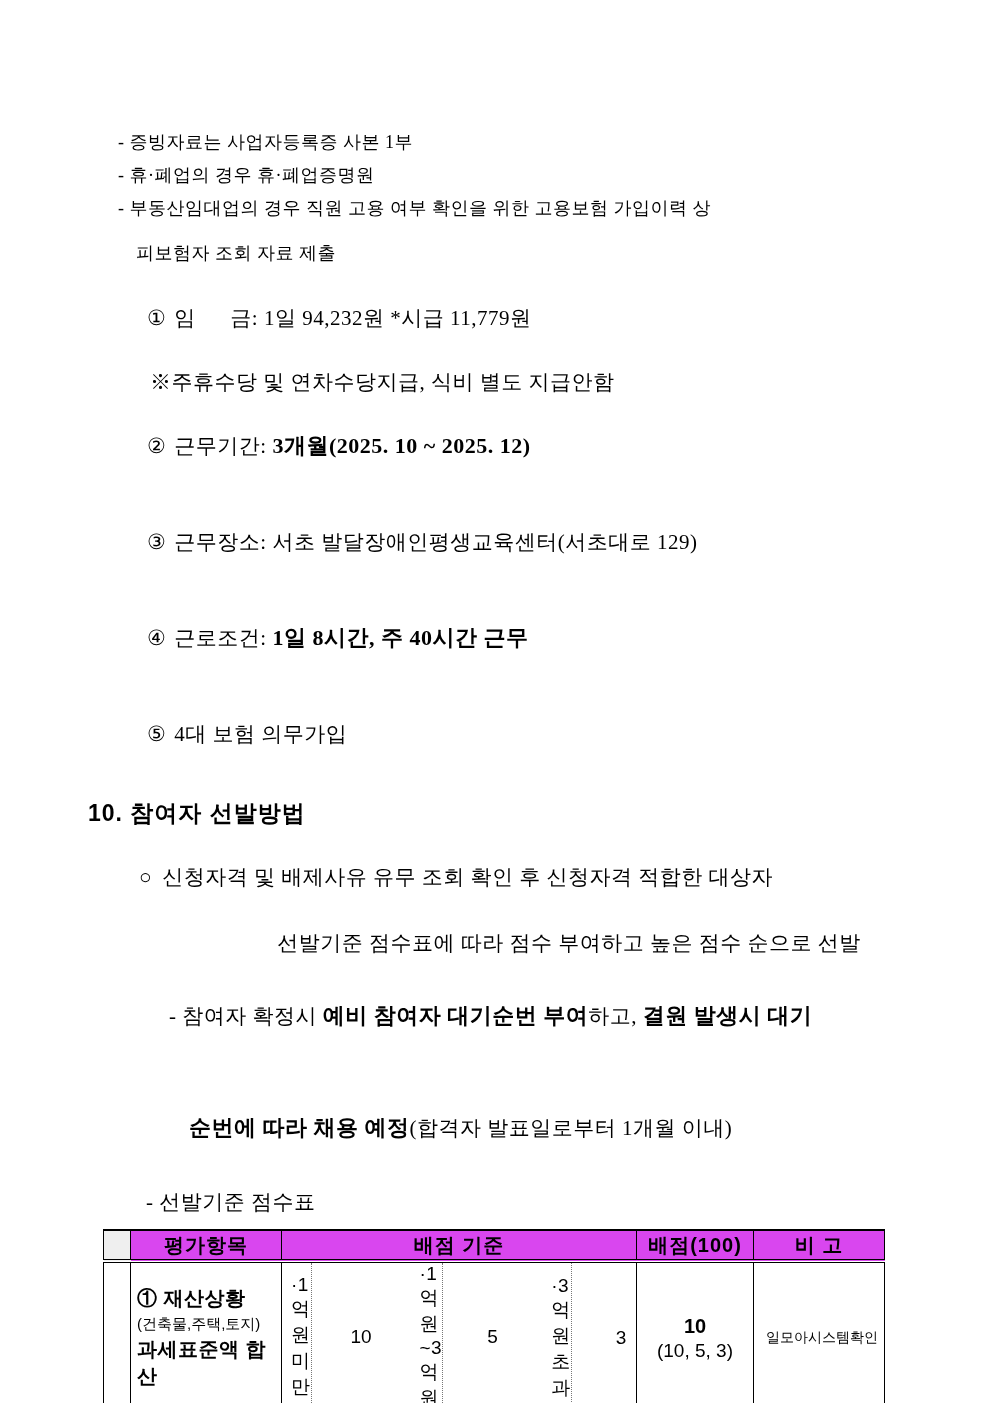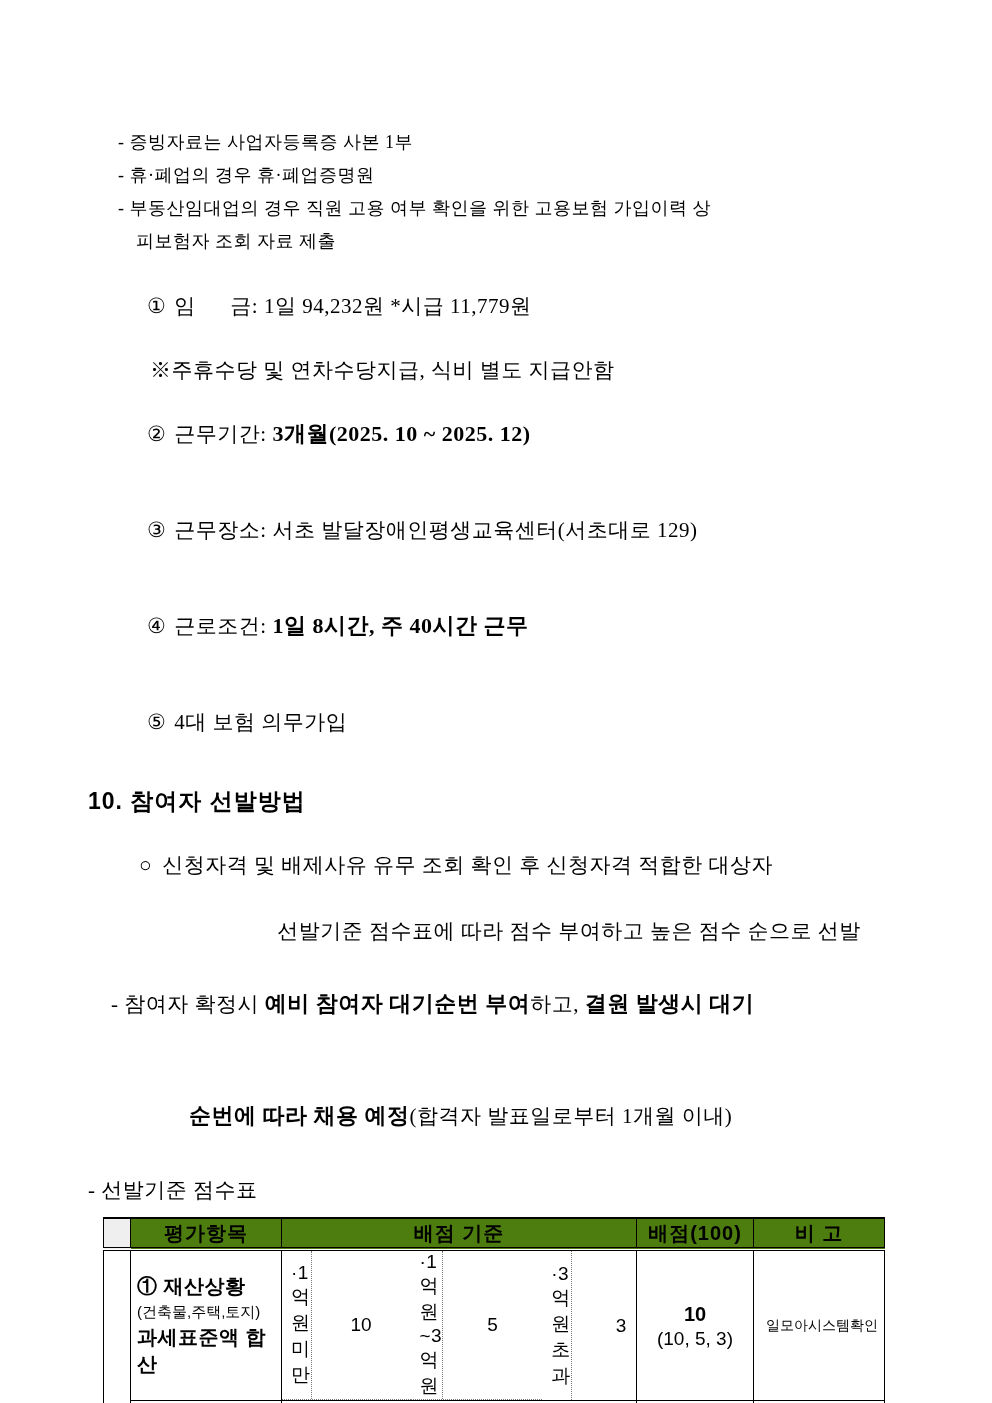--- a/index.html
+++ b/index.html
@@ -11,21 +11,21 @@
     overflow:hidden;
   }
   .page { padding:126px 0 0 88px; }
 
   
   .intro-line {
     font-size:18px; line-height:33px;
     margin-left:30px; white-space:pre-wrap;
     letter-spacing:0.5px;
   }
-  .intro-line.cont { margin-left:48px; }
+  .intro-line.cont { margin-left:48px;margin-top:12px; }
 
   
   .sec-title {
     font-family:"Liberation Sans", sans-serif;
     font-weight:bold; font-size:23px; line-height:30px;
     margin-top:8px; letter-spacing:1px;
   }
   .sec-title.second { margin-top:16px; }
 
   
@@ -34,35 +34,35 @@
     white-space:pre-wrap; letter-spacing:0.5px;
   }
   .s9-line .num { margin-right:8px; }
   .s9-line .b { font-weight:bold; font-size:22px; }
   .s9-note { font-size:21px; line-height:32px; margin-left:62px; white-space:pre-wrap; letter-spacing:0.5px; }
 
   
   .s10-para { font-size:21px; line-height:33px; margin-left:28px; white-space:pre-wrap; letter-spacing:0.5px; }
   .s10-para .marker { margin-right:10px; }
   .s10-para2 { font-size:21px; line-height:33px; margin-left:58px; white-space:pre-wrap; letter-spacing:0.5px;text-align:center; }
-  .s10-sub { font-size:21px; line-height:37px; white-space:pre-wrap; letter-spacing:0.5px; }
+  .s10-sub { font-size:21px; line-height:37px; margin-left:58px; white-space:pre-wrap; letter-spacing:0.5px; }
   .s10-sub .b { font-weight:bold; font-size:22px; }
   .s10-sub2 { margin-left:78px; }
 
   
   table.score {
     border-collapse:collapse; table-layout:fixed;
     width:781px; margin:8px 0 0 15px;
     font-family:"Liberation Sans", sans-serif;
     border-top:2px solid #000;
     border-bottom:3px solid #000;
   }
   table.score td { border:1px solid #000; vertical-align:middle; }
   td.head {
-    background:#4d7c0f; font-weight:bold; font-size:20px;
+    background:#d946ef; font-weight:bold; font-size:20px;
     text-align:center; height:31px;
     border-bottom:4px double #000 !important;
     letter-spacing:1px;
   }
   td.corner { background:#efefef; border-bottom:4px double #000 !important; }
 
   td.group { text-align:center; padding:0; }
 
   td.item { padding:2px 10px 2px 6px; font-size:20px;margin-top:12px; }
   .item-b { font-weight:bold; line-height:27px; letter-spacing:0.5px; }

